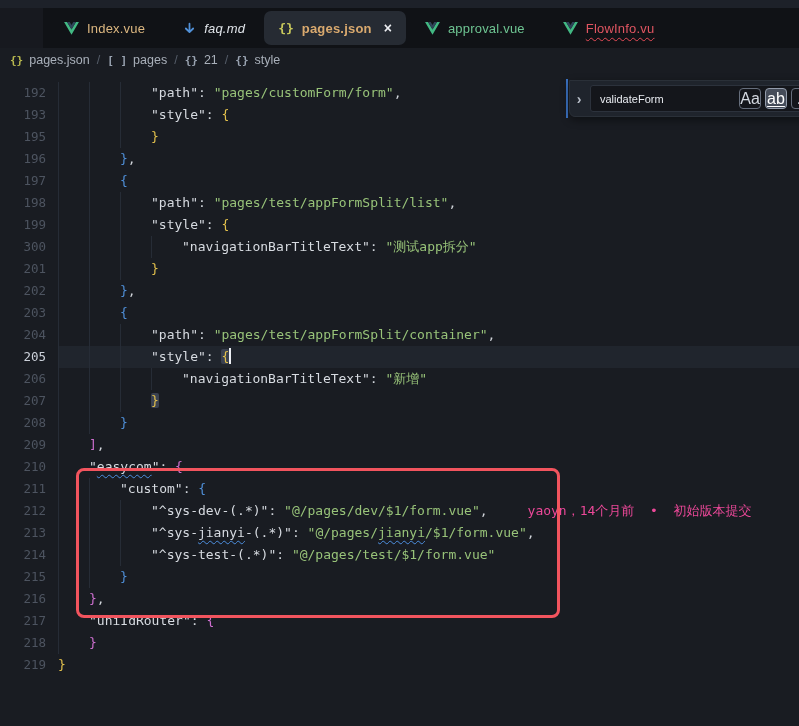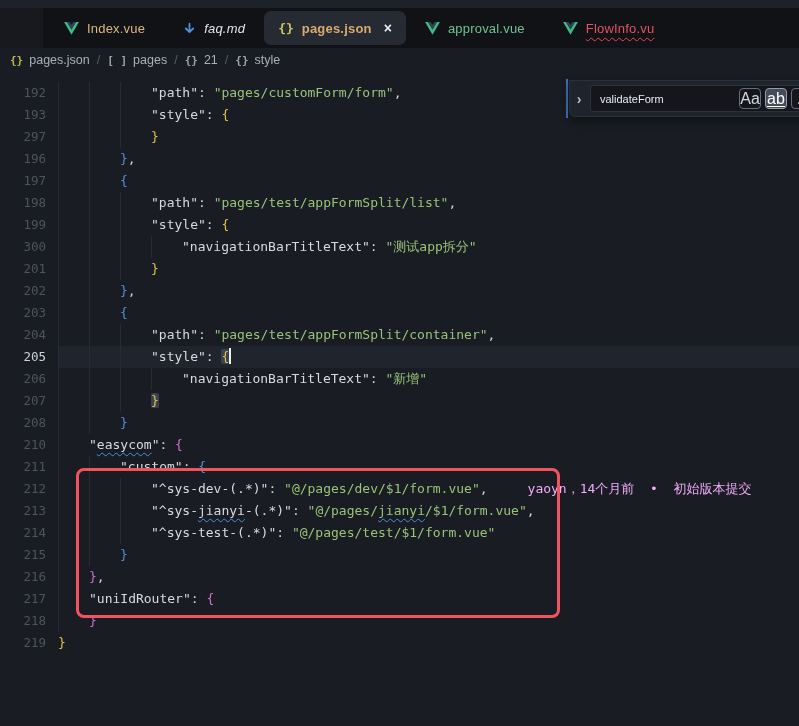--- a/index.html
+++ b/index.html
@@ -37,21 +37,21 @@
 
   .tok-k { color:#d7dbe1; }
   .tok-ku { color:#d7dbe1; text-decoration:underline wavy #4c8fe0 1px; text-underline-offset:3px;text-align:right; }
   .tok-s { color:#98c379; }
   .tok-su { color:#98c379; text-decoration:underline wavy #4c8fe0 1px; text-underline-offset:3px; }
   .tok-p { color:#d0d4da; }
   .tok-g { color:#e2c04c; }
   .tok-gm { color:#e2c04c; background:#3a4150; border-radius:2px; }
   .tok-b { color:#4f8fd8; }
   .tok-m { color:#ce6fd0; }
-  .tok-bl { color:#f0abfc; margin-left:40px;margin-top:23px; }
+  .tok-bl { color:#ec4899; margin-left:40px;margin-top:23px; }
   .cursor { display:inline-block; width:1.5px; height:16px; background:#eceff4; vertical-align:-3px; }
 
   
   .annotation-rect { position:absolute; left:76px; top:468px; width:484px; height:150px; border:3px solid #f2545e; border-radius:8px; pointer-events:none; z-index:6; }
 
   
   .find-sash { position:absolute; left:566px; top:79px; width:2px; height:39px; background:#3b73c4; z-index:8; }
   .find-widget { position:absolute; left:569px; top:80px; width:260px; height:37px; background:#1f242c; border:1px solid #2a3038; border-radius:0 0 6px 6px; box-shadow:0 3px 8px rgba(0,0,0,.45); display:flex; align-items:center; z-index:8; }
   .find-chevron { width:18px; text-align:center; color:#b9bfc9; font-size:14px; font-weight:bold; }
   .find-input { display:flex; align-items:center; background:#14161b; border:1px solid #2c323c; border-radius:3px; height:27px; margin-left:2px; padding:0 4px 0 9px; width:228px; }
@@ -126,21 +126,21 @@
 <div class="editor">
     <div class="code-line">
       <div class="gutter">192</div>
       <div class="content"><span class="indent-unit"></span><span class="indent-unit"></span><span class="indent-unit"></span><span class="tok-k">"path"</span><span class="tok-p">: </span><span class="tok-s">"pages/customForm/form"</span><span class="tok-p">,</span></div>
     </div>
     <div class="code-line">
       <div class="gutter">193</div>
       <div class="content"><span class="indent-unit"></span><span class="indent-unit"></span><span class="indent-unit"></span><span class="tok-k">"style"</span><span class="tok-p">: </span><span class="tok-g">{</span></div>
     </div>
     <div class="code-line">
-      <div class="gutter">297</div>
+      <div class="gutter">195</div>
       <div class="content"><span class="indent-unit"></span><span class="indent-unit"></span><span class="indent-unit"></span><span class="tok-g">}</span></div>
     </div>
     <div class="code-line">
       <div class="gutter">196</div>
       <div class="content"><span class="indent-unit"></span><span class="indent-unit"></span><span class="tok-b">}</span><span class="tok-p">,</span></div>
     </div>
     <div class="code-line">
       <div class="gutter">197</div>
       <div class="content"><span class="indent-unit"></span><span class="indent-unit"></span><span class="tok-b">{</span></div>
     </div>
@@ -180,20 +180,24 @@
       <div class="gutter">206</div>
       <div class="content"><span class="indent-unit"></span><span class="indent-unit"></span><span class="indent-unit"></span><span class="indent-unit"></span><span class="tok-k">"navigationBarTitleText"</span><span class="tok-p">: </span><span class="tok-s">"新增"</span></div>
     </div>
     <div class="code-line">
       <div class="gutter">207</div>
       <div class="content"><span class="indent-unit"></span><span class="indent-unit"></span><span class="indent-unit"></span><span class="tok-gm">}</span></div>
     </div>
     <div class="code-line">
       <div class="gutter">208</div>
       <div class="content"><span class="indent-unit"></span><span class="indent-unit"></span><span class="tok-b">}</span></div>
+    </div>
+    <div class="code-line">
+      <div class="gutter">209</div>
+      <div class="content"><span class="indent-unit"></span><span class="tok-m">]</span><span class="tok-p">,</span></div>
     </div>
     <div class="code-line">
       <div class="gutter">210</div>
       <div class="content"><span class="indent-unit"></span><span class="tok-k">"</span><span class="tok-ku">easycom</span><span class="tok-k">"</span><span class="tok-p">: </span><span class="tok-m">{</span></div>
     </div>
     <div class="code-line">
       <div class="gutter">211</div>
       <div class="content"><span class="indent-unit"></span><span class="indent-unit"></span><span class="tok-k">"custom"</span><span class="tok-p">: </span><span class="tok-b">{</span></div>
     </div>
     <div class="code-line">

